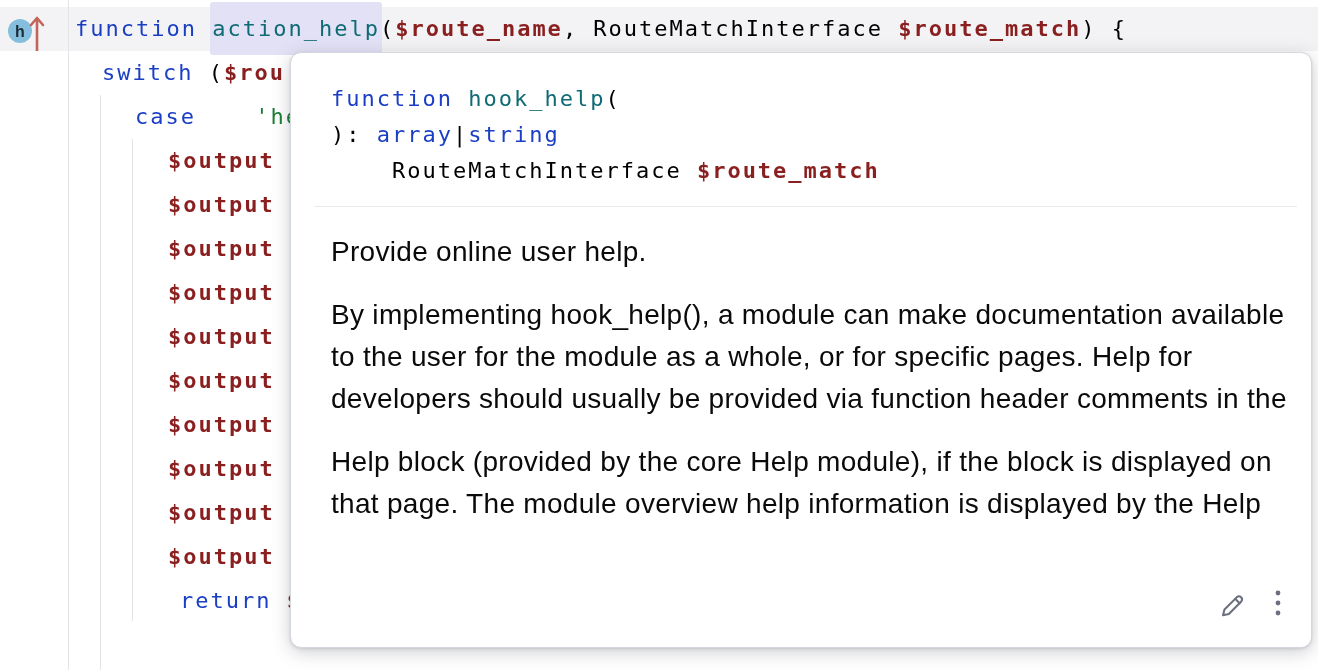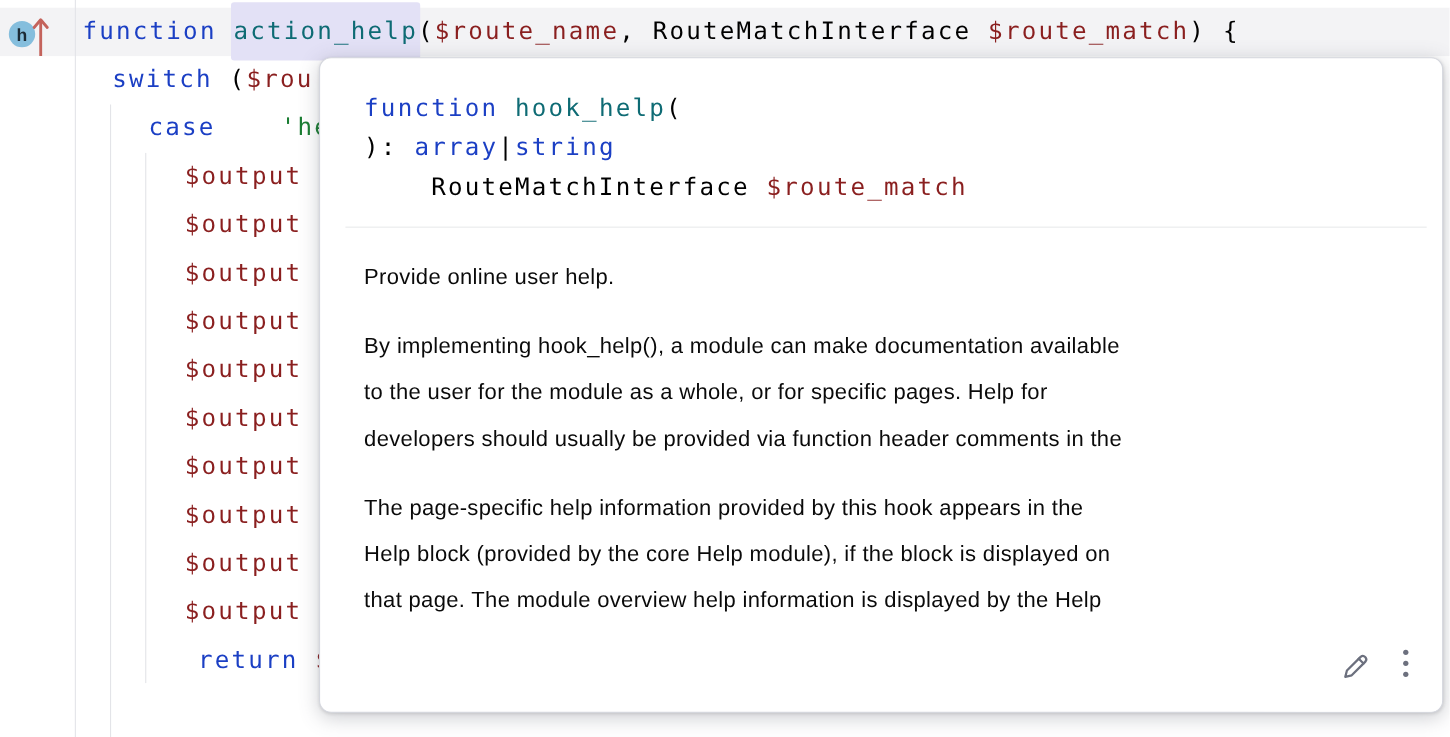--- a/index.html
+++ b/index.html
@@ -9,32 +9,32 @@
   #current-line{position:absolute;left:0;top:7px;width:100%;height:44px;background:var(--line_highlight);}
   .vline{position:absolute;width:1px;background:var(--guide);}
   #gutter-sep{left:68px;top:0;height:670px;}
   #guide-1{left:100px;top:95px;height:575px;}
   #guide-2{left:132px;top:139px;height:482px;}
   #code-layer{position:absolute;left:0;top:0;width:100%;height:100%;}
   .code-line{position:absolute;height:44px;line-height:44px;font-size:22px;letter-spacing:2px;white-space:pre;}
   .tk-kw{color:var(--keyword);}
   .tk-fn{color:var(--function_name);}
   .tk-fnhl{color:var(--function_name);background:var(--symbol_highlight);border-radius:3px;padding:14px 2px;margin:0 -2px;}
-  .tk-var{color:var(--variable);}
+  .tk-var{color:var(--variable);font-weight:bold;}
   .tk-str{color:var(--string);margin-left:44px;}
   .tk-pl{color:var(--plain);}
   #gutter-icon{position:absolute;left:4px;top:11px;width:44px;height:40px;cursor:pointer;}
   
   #doc-popup{position:absolute;left:290px;top:52px;width:1022px;height:596px;background:#fff;
              border:1px solid var(--popup_border);border-radius:11px;box-sizing:border-box;
              box-shadow:0 4px 18px rgba(90,93,105,.30),0 1px 3px rgba(0,0,0,.12);overflow:hidden;}
   #popup-code{padding:28px 40px 0 40px;}
   .sig-line{height:36px;line-height:36px;font-size:22px;letter-spacing:2px;white-space:pre;}
   #popup-divider{height:1px;background:var(--divider);margin:17px 14px 0 23px;}
-  #popup-body{padding:0 40px;font-family:"Liberation Sans",sans-serif;font-size:20px;
+  #popup-body{padding:0 40px;font-family:"Liberation Sans",sans-serif;font-size:28px;
               letter-spacing:.3px;color:var(--body_text);}
   .doc-par{margin:21px 0 0 0;}
   .doc-par:first-child{margin-top:24px;}
   .doc-line{height:42px;line-height:42px;white-space:pre;}
   #popup-toolbar{position:absolute;right:0;bottom:0;width:200px;height:90px;border-radius:0 0 11px 0;
                  background:linear-gradient(to right,rgba(255,255,255,0) 0%,#fff 42%);}
   .tool-btn{position:absolute;cursor:pointer;color:var(--icon_gray);background:none;border:none;padding:0;}
   #edit-btn{right:64px;bottom:26px;width:32px;height:32px;}
   #more-btn{right:26px;bottom:28px;width:14px;height:32px;}
 </style>
@@ -86,21 +86,20 @@
     <div id="popup-body">
         <div class="doc-par">
           <div class="doc-line">Provide online user help.</div>
         </div>
         <div class="doc-par">
           <div class="doc-line">By implementing hook_help(), a module can make documentation available</div>
           <div class="doc-line">to the user for the module as a whole, or for specific pages. Help for</div>
           <div class="doc-line">developers should usually be provided via function header comments in the</div>
         </div>
         <div class="doc-par">
-          <div class="doc-line">The page-specific help information provided by this hook appears in the</div>
           <div class="doc-line">Help block (provided by the core Help module), if the block is displayed on</div>
           <div class="doc-line">that page. The module overview help information is displayed by the Help</div>
         </div>
       </div>
 
     <div id="popup-toolbar">
       <button class="tool-btn" id="edit-btn">
         <svg width="32" height="32" viewBox="0 0 28 28" fill="none" stroke="currentColor" stroke-width="1.8" stroke-linecap="round" stroke-linejoin="round">
           <path d="M7 23l1.3-5L19.2 7.1a2.7 2.7 0 013.8 3.8L12.1 21.8 7 23z"></path>
           <path d="M17.7 8.6l3.8 3.8"></path>

